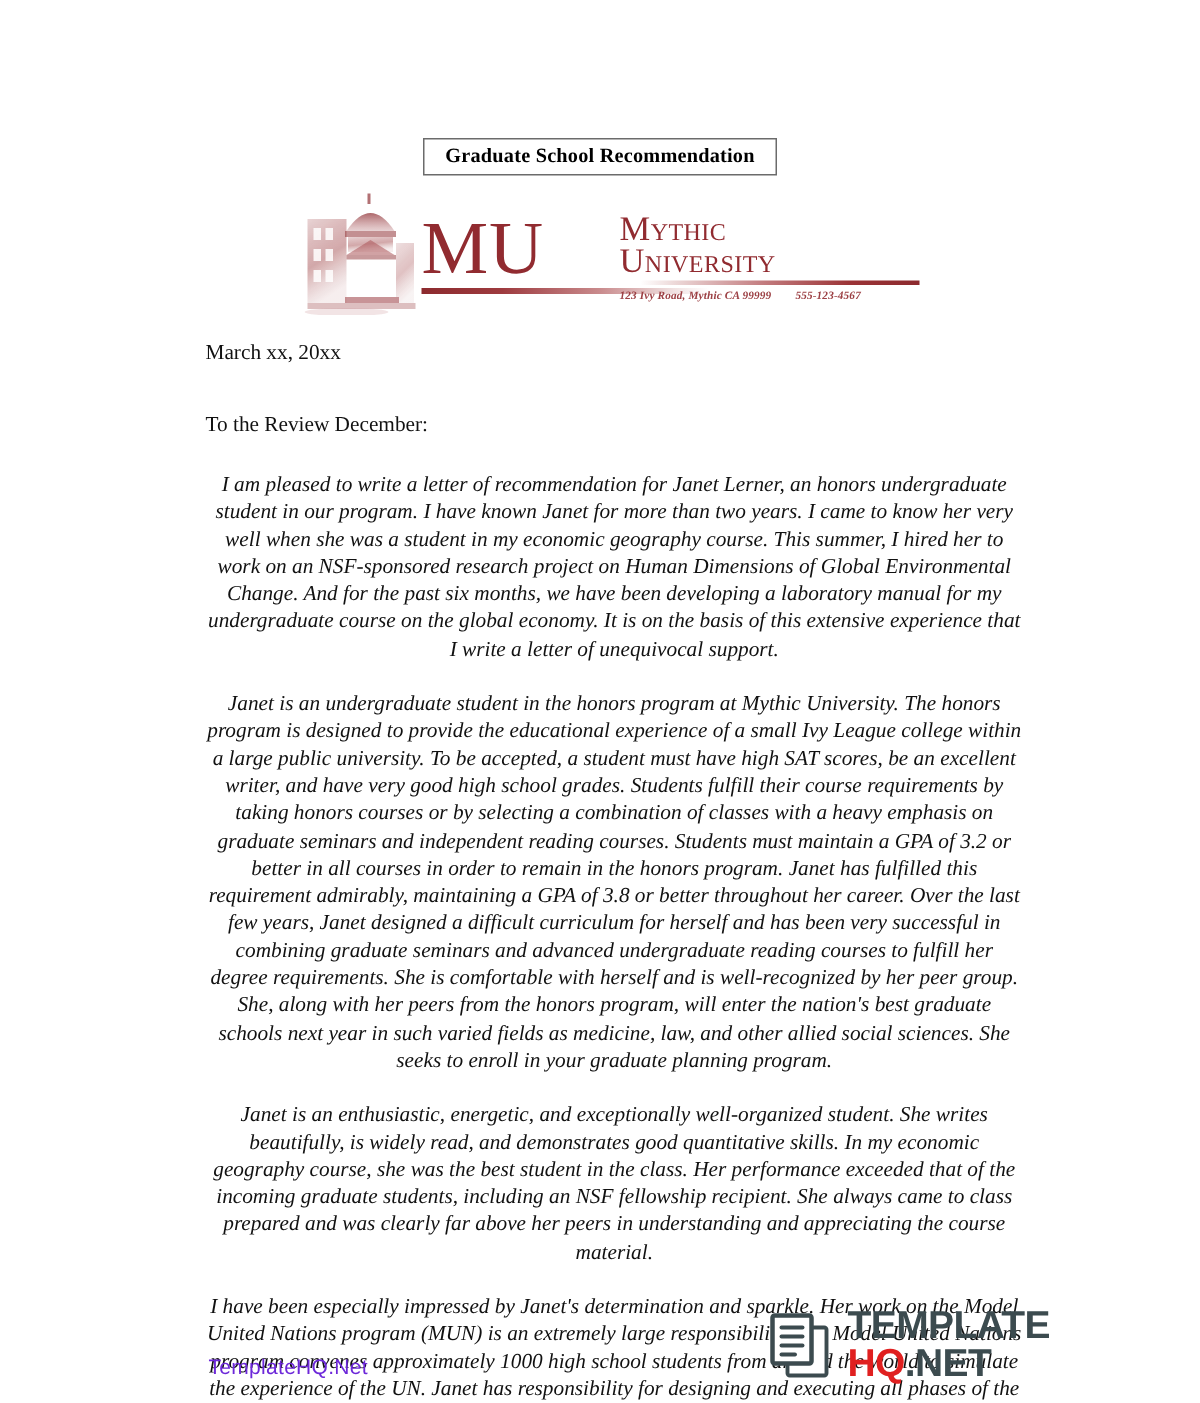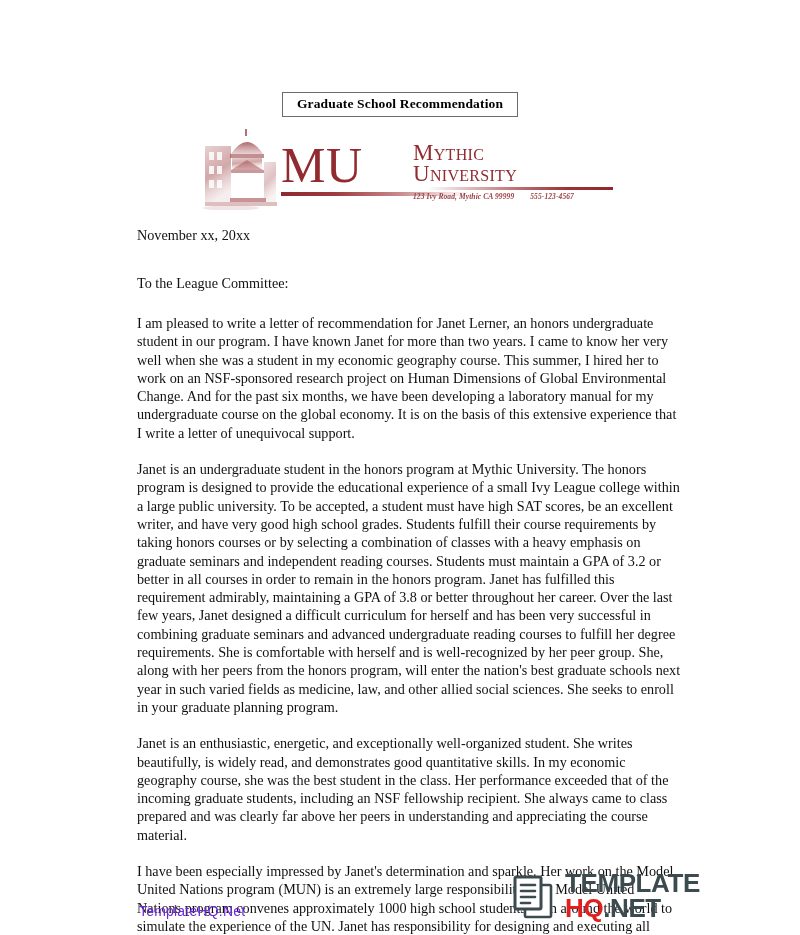--- a/index.html
+++ b/index.html
@@ -136,21 +136,22 @@
   }
   .salutation {
     font-size: 14.2px;
     line-height: 18px;
     margin: 0 0 22px 0;
   }
   p.para {
     font-size: 14.2px;
     line-height: 18.3px;
     margin: 0 0 18px 0;
-    text-align: left;
+    text-align: center;
+    font-style: italic;
   }
 
   
   .footer-left {
     position: absolute;
     left: 139px;
     top: 903px;
     font-family: "Liberation Sans", "DejaVu Sans", sans-serif;
     font-weight: normal;
     font-size: 14px;
@@ -256,22 +257,22 @@
         <span class="l2">University</span>
       </div>
       <div class="lh-rule"></div>
       <div class="lh-addr">
         <span>123 Ivy Road, Mythic CA 99999</span><span class="sep"></span><span>555-123-4567</span>
       </div>
     </div>
   </div>
 
   <div class="body-col">
-    <div class="date-line">November xx, 20xx</div>
-    <div class="salutation">To the League Committee:</div>
+    <div class="date-line">March xx, 20xx</div>
+    <div class="salutation">To the Review December:</div>
 
     <p class="para">I am pleased to write a letter of recommendation for Janet Lerner, an honors undergraduate student in our program. I have known Janet for more than two years. I came to know her very well when she was a student in my economic geography course. This summer, I hired her to work on an NSF-sponsored research project on Human Dimensions of Global Environmental Change. And for the past six months, we have been developing a laboratory manual for my undergraduate course on the global economy. It is on the basis of this extensive experience that I write a letter of unequivocal support.</p>
     <p class="para">Janet is an undergraduate student in the honors program at Mythic University. The honors program is designed to provide the educational experience of a small Ivy League college within a large public university. To be accepted, a student must have high SAT scores, be an excellent writer, and have very good high school grades. Students fulfill their course requirements by taking honors courses or by selecting a combination of classes with a heavy emphasis on graduate seminars and independent reading courses. Students must maintain a GPA of 3.2 or better in all courses in order to remain in the honors program. Janet has fulfilled this requirement admirably, maintaining a GPA of 3.8 or better throughout her career. Over the last few years, Janet designed a difficult curriculum for herself and has been very successful in combining graduate seminars and advanced undergraduate reading courses to fulfill her degree requirements. She is comfortable with herself and is well-recognized by her peer group. She, along with her peers from the honors program, will enter the nation's best graduate schools next year in such varied fields as medicine, law, and other allied social sciences. She seeks to enroll in your graduate planning program.</p>
     <p class="para">Janet is an enthusiastic, energetic, and exceptionally well-organized student. She writes beautifully, is widely read, and demonstrates good quantitative skills. In my economic geography course, she was the best student in the class. Her performance exceeded that of the incoming graduate students, including an NSF fellowship recipient. She always came to class prepared and was clearly far above her peers in understanding and appreciating the course material.</p>
     <p class="para">I have been especially impressed by Janet's determination and sparkle. Her work on the Model United Nations program (MUN) is an extremely large responsibility. The Model United Nations program convenes approximately 1000 high school students from around the world to simulate the experience of the UN. Janet has responsibility for designing and executing all phases of the simulation. She reviews the agendas of the UN over the previous year, and then collaboratively develops the student-run assembly</p>
   </div>
 
   <div class="footer-left">TemplateHQ.Net</div>
 
   <div class="footer-logo">

